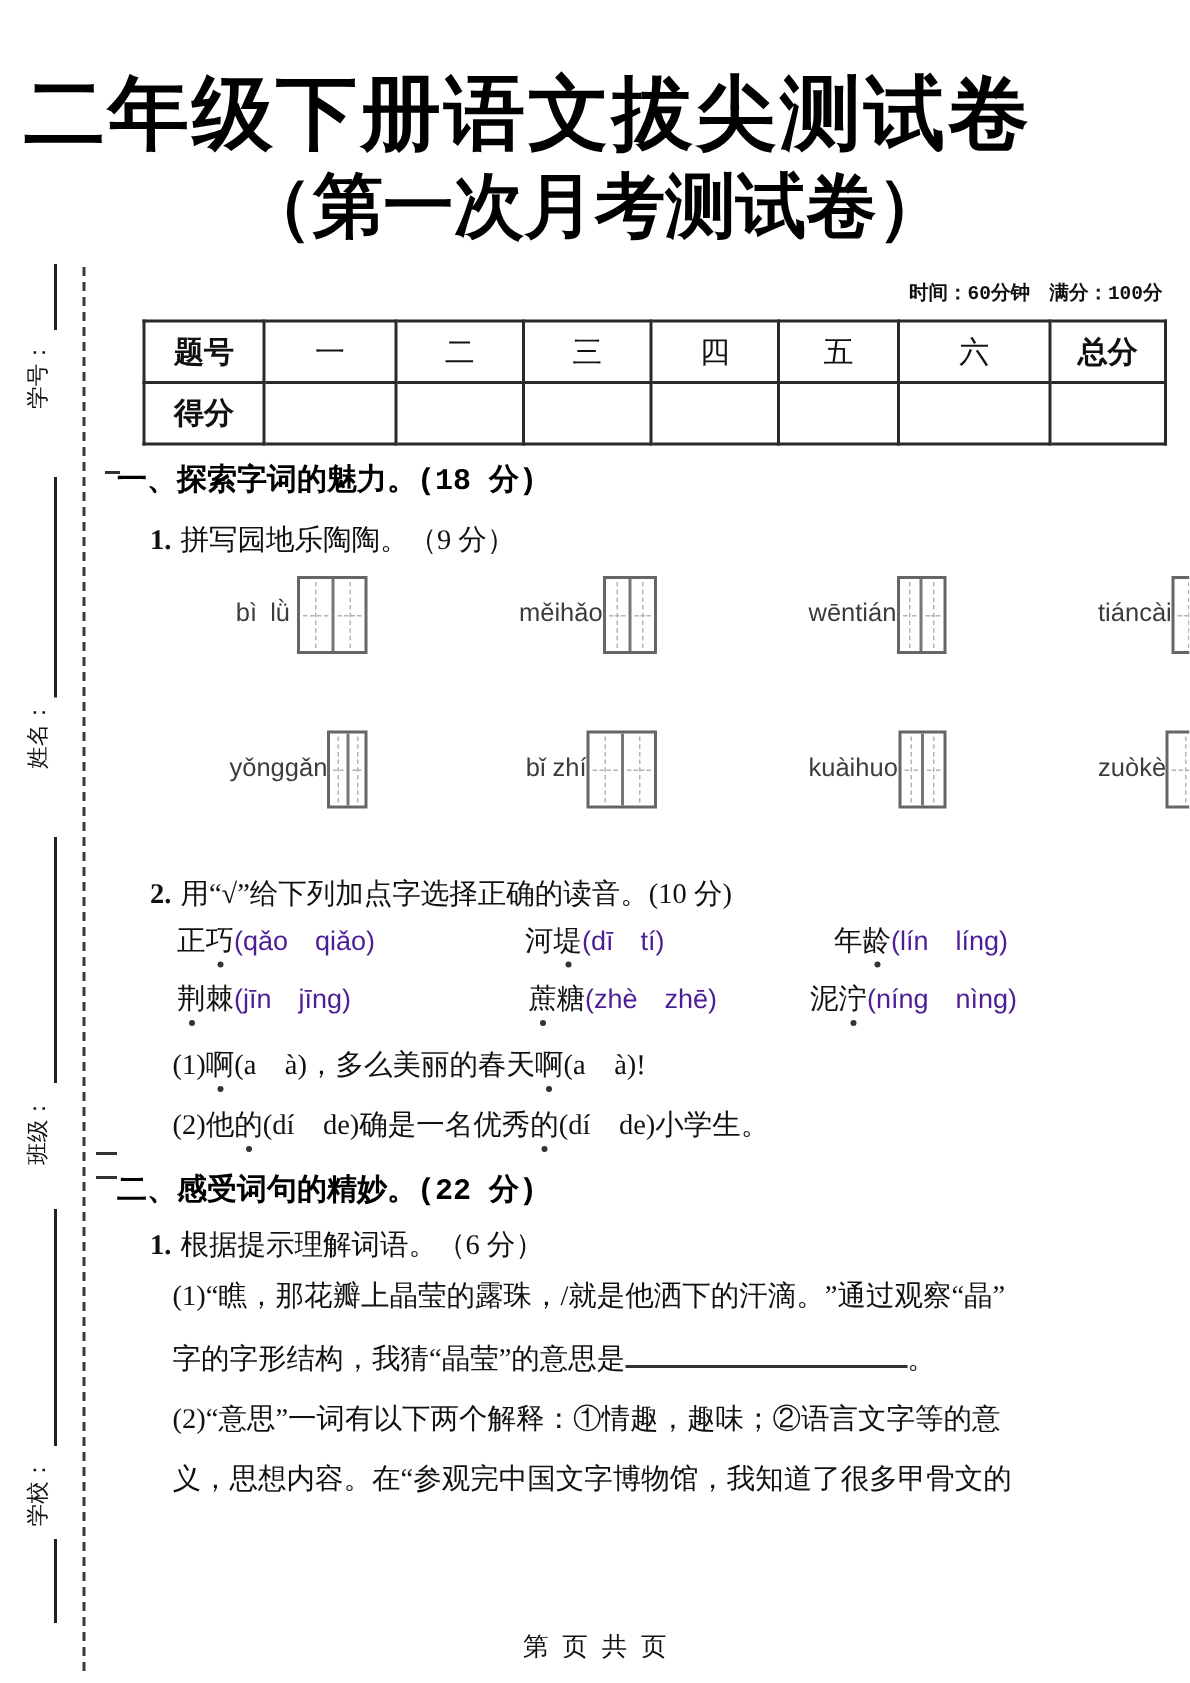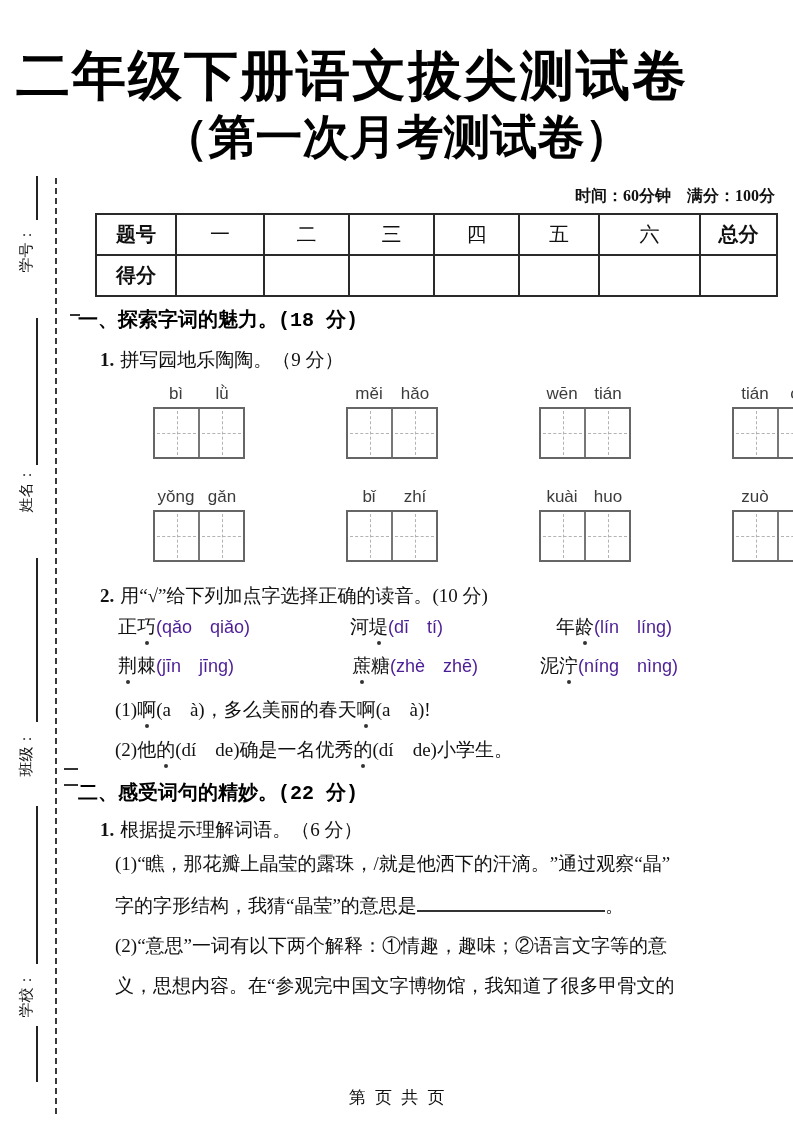--- a/index.html
+++ b/index.html
@@ -15,36 +15,36 @@
               transform:rotate(-90deg);}
   .tick{position:absolute;height:2px;background:#333;}
   
   .title{position:absolute;left:0;right:0;top:24px;text-align:left;
          font-family:"Liberation Sans",sans-serif;font-weight:900;
          font-size:54px;letter-spacing:2px;margin:16px;color:#000;}
   .subtitle{position:absolute;left:0;right:0;top:106px;text-align:center;
             font-family:"Liberation Sans",sans-serif;font-weight:800;
             font-size:47px;margin:0;color:#000;}
   .meta{position:absolute;right:18px;top:186px;
-        font-family:Liberation Serif, serif;font-weight:700;font-size:16px;}
+        font-family:Liberation Mono, monospace;font-weight:700;font-size:13px;}
   
   table.score{position:absolute;left:95px;top:213px;width:681px;
               border-collapse:collapse;table-layout:fixed;}
   table.score td{border:2px solid #2a2a2a;height:39px;text-align:center;
                  font-size:20px;padding:0;}
   td.bold{font-family:"Liberation Sans",sans-serif;font-weight:700;}
   
   .sec{position:absolute;font-family:Liberation Mono, monospace;
        font-weight:700;font-size:20px;color:#000;}
   .qline{position:absolute;font-size:19px;}
   .qnum{font-weight:700;margin-right:6px;}
   .bodyline{position:absolute;font-size:19px;white-space:nowrap;}
   
   .prow{position:absolute;left:113px;display:flex;gap:61px;}
-  .punit{display:flex;flex-direction:column;align-items:center;width:92px;padding-left:40px;}
+  .punit{display:flex;flex-direction:row;align-items:center;width:92px;padding-left:40px;}
   .plabels{display:flex;width:92px;margin-bottom:3px;
            font-family:"Liberation Sans",sans-serif;font-size:17px;color:#3c3c3c;}
   .plabels span{flex:1;text-align:center;}
   .pbox{display:flex;width:92px;height:52px;border:2px solid #666;box-sizing:border-box;}
   .pcell{flex:1;position:relative;}
   .pcell + .pcell{border-left:2px solid #777;}
   .pcell::before{content:"";position:absolute;left:50%;top:2px;bottom:2px;
                  border-left:1px dashed #b3b3b3;}
   .pcell::after{content:"";position:absolute;top:50%;left:2px;right:2px;
                 border-top:1px dashed #b3b3b3;}

